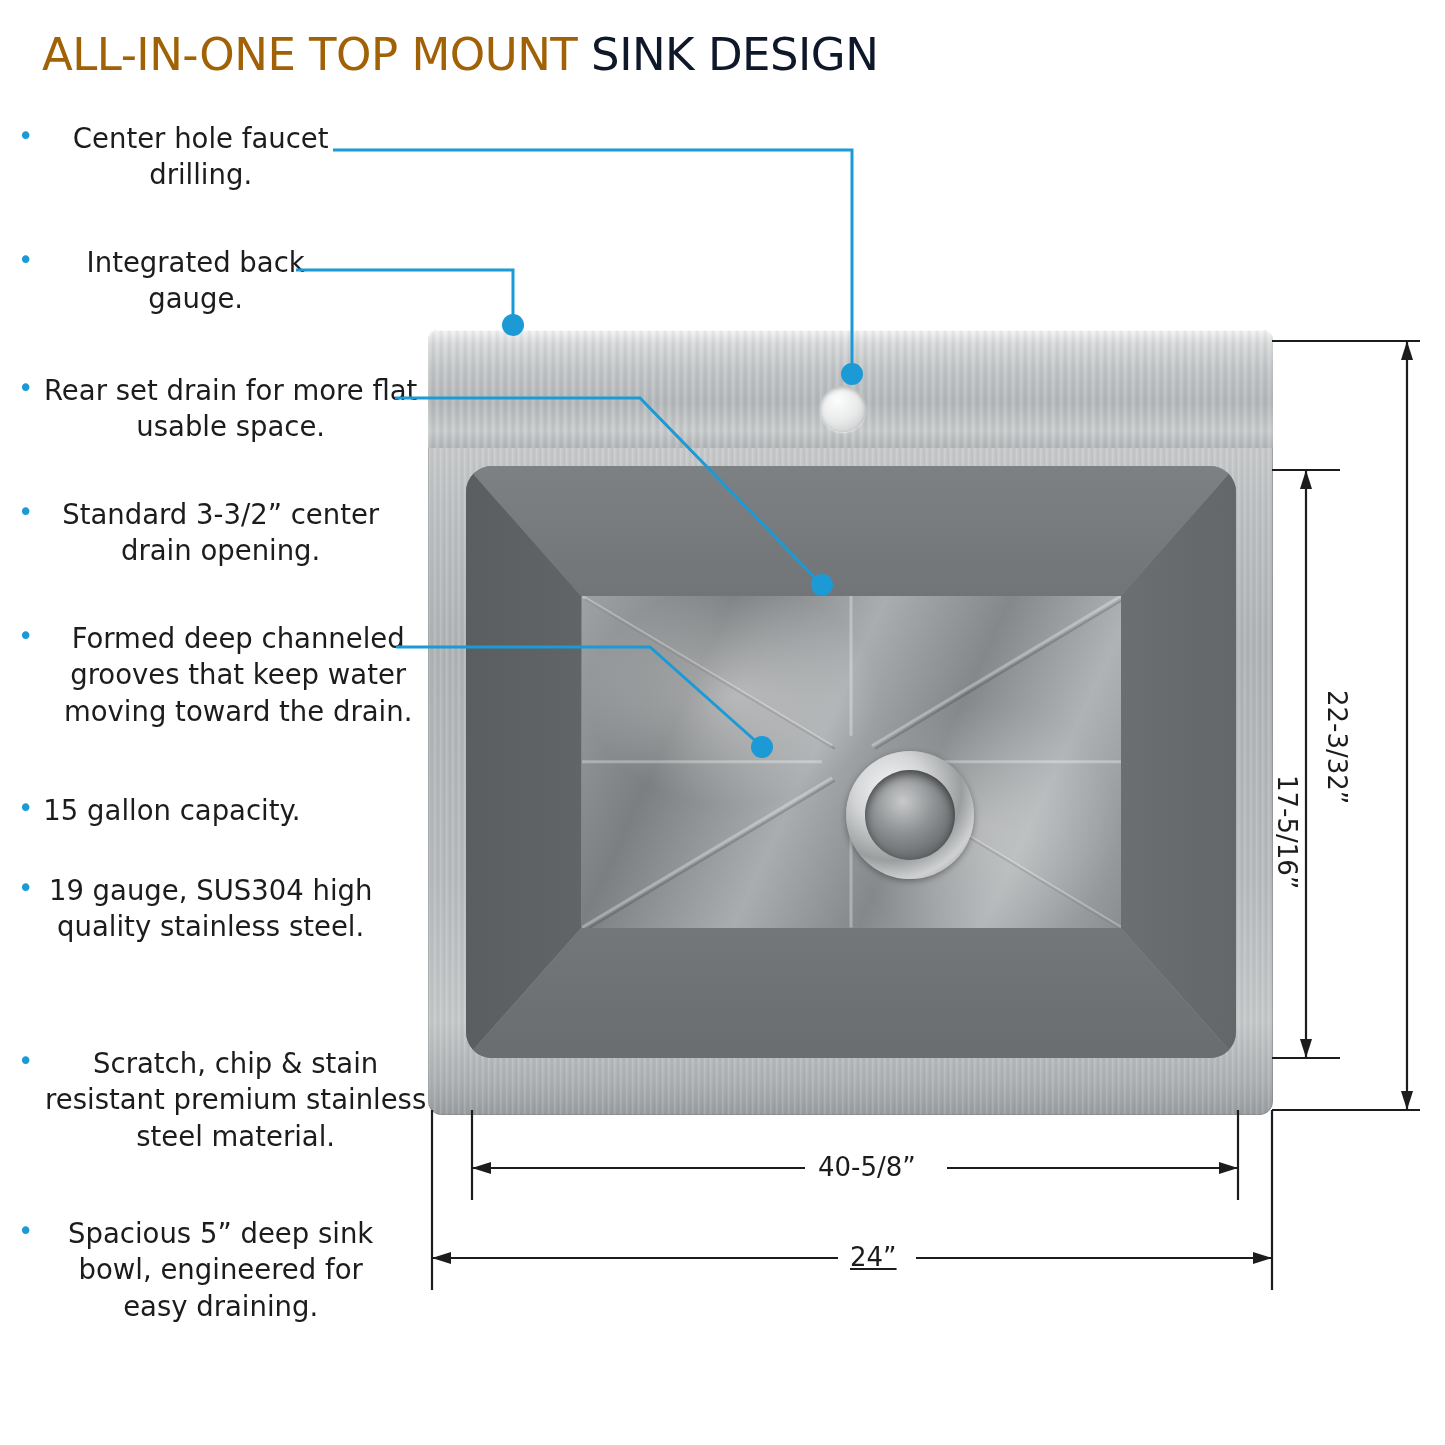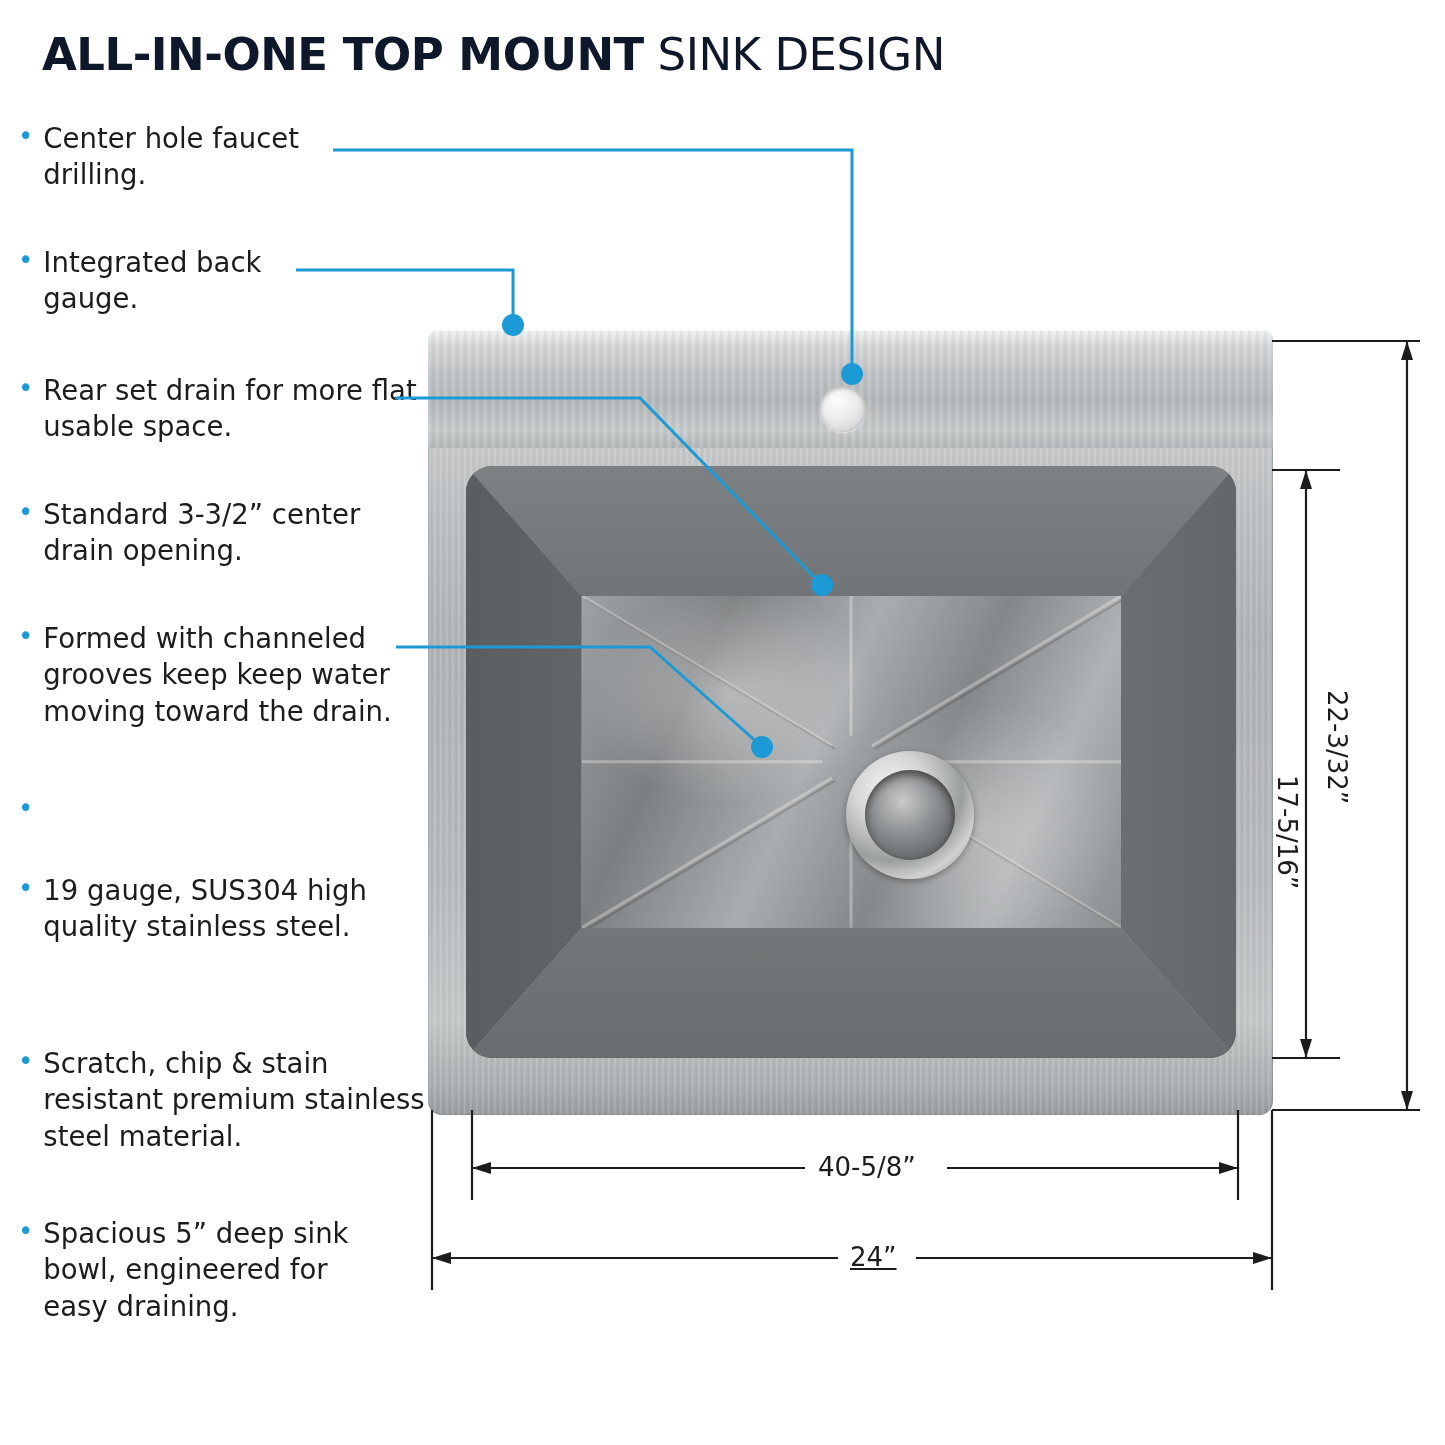--- a/index.html
+++ b/index.html
@@ -17,21 +17,21 @@
 
   
   #title {
     position: absolute;
     left: 42px;
     top: 28px;
     font-size: 45px;
     letter-spacing: -0.5px;
     white-space: nowrap;
   }
-  #title .accent { color: #0f172a; font-weight: bold; }
+  #title .accent { color: #a16207; }
   #title .dark { color: #0f172a; }
 
   
   #features {
     position: absolute;
     left: 18px;
     top: 120px;
     width: 420px;
   }
   .feature {
@@ -42,21 +42,21 @@
     font-size: 27.5px;
     line-height: 1.32;
   }
   .feature .bullet {
     color: #1b9ad6;
     font-size: 26px;
     line-height: 1.28;
     margin-right: 10px;
     flex: 0 0 auto;
   }
-  .feature .text { display: block; }
+  .feature .text { display: block; text-align: center; }
 
   
   #sink-figure {
     position: absolute;
     left: 420px;
     top: 318px;
     width: 860px;
     height: 800px;
   }
 
@@ -236,25 +236,26 @@
     <span class="text">Rear set drain for more flat usable space.</span>
   </div>
 
   <div class="feature" style="top:376px; left:0px; width:380px;">
     <span class="bullet">•</span>
     <span class="text">Standard 3-3/2” center drain opening.</span>
   </div>
 
   <div class="feature" style="top:500px; left:0px; width:415px;">
     <span class="bullet">•</span>
-    <span class="text">Formed with channeled grooves keep keep water moving toward the drain.</span>
+    <span class="text">Formed deep channeled grooves that keep water moving toward the drain.</span>
   </div>
 
   <div class="feature" style="top:672px; left:0px; width:380px;">
     <span class="bullet">•</span>
+    <span class="text">15 gallon capacity.</span>
   </div>
 
   <div class="feature" style="top:752px; left:0px; width:360px;">
     <span class="bullet">•</span>
     <span class="text">19 gauge, SUS304 high quality stainless steel.</span>
   </div>
 
   <div class="feature" style="top:925px; left:0px; width:410px;">
     <span class="bullet">•</span>
     <span class="text">Scratch, chip &amp; stain resistant premium stainless steel material.</span>

